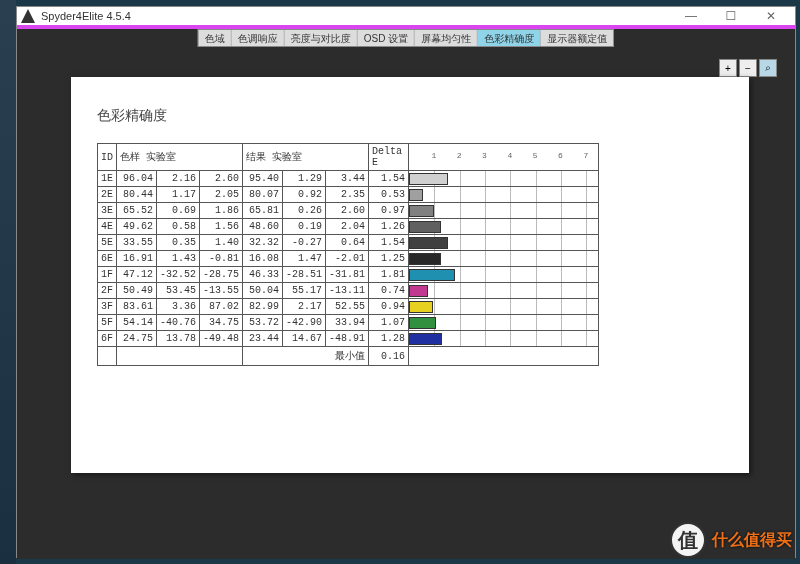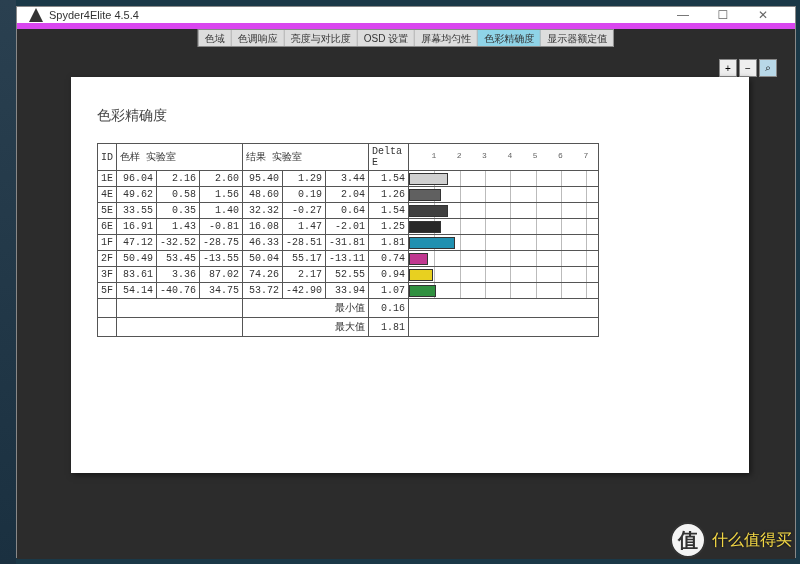--- a/index.html
+++ b/index.html
@@ -1,18 +1,18 @@
 <!DOCTYPE html>
 <html><head>
 <meta charset="utf-8">
 <style>
 * { box-sizing: border-box; margin: 0; padding: 0; }
 body { font-family: "Microsoft YaHei", sans-serif; font-size: 11px; width: 800px; height: 564px; background: #1a3847; overflow: hidden; }
 .window { position: absolute; left: 16px; top: 6px; width: 780px; height: 552px; background: #fff; border: 1px solid #888; }
-.titlebar { height: 22px; background: #fff; display: flex; align-items: center; padding: 0 12px; border-bottom: 6px solid #d946ef; }
+.titlebar { height: 22px; background: #fff; display: flex; align-items: center; padding: 0 4px; border-bottom: 4px solid #d946ef; }
 .titlebar .icon { width: 14px; height: 14px; background: #333; clip-path: polygon(50% 0, 100% 100%, 0 100%); margin-right: 6px; }
 .titlebar .title { flex: 1; font-size: 11px; color: #333; }
 .winbtns { display: flex; }
 .winbtn { width: 40px; height: 20px; display: flex; align-items: center; justify-content: center; color: #666; font-size: 12px; }
 .dark { background: #2c2c2c; width: 100%; height: 530px; position: relative; }
 .tabs { position: absolute; top: 0; left: 50%; transform: translateX(-50%); display: flex; background: #e0e0e0; border: 1px solid #888; height: 18px; }
 .tab { padding: 2px 6px; font-size: 10px; border-right: 1px solid #aaa; color: #333; background: #ddd; white-space: nowrap; }
 .tab.active { background: #8fd4e8; }
 .tab:last-child { border-right: none; }
 .toolbar-r { position: absolute; top: 30px; right: 18px; display: flex; gap: 2px; }
@@ -27,21 +27,21 @@
 .lab { width: 40px; }
 .de { width: 40px; }
 .chart { width: 190px; position: relative; padding: 0 !important; }
 .chart .bar { position: absolute; left: 0; top: 2px; height: 12px; border: 1px solid #333; }
 .chart-hdr { position: relative; height: 16px; }
 .chart-hdr .tick { position: absolute; font-size: 8px; color: #666; top: 2px; }
 .chart-hdr .vline, .chart .vline { position: absolute; width: 1px; background: #bbb; top: 0; bottom: 0; }
 .footer { position: absolute; left: 54px; bottom: 18px; color: #999; font-size: 11px; }
 .watermark { position: absolute; right: 8px; bottom: 6px; display: flex; align-items: center; gap: 6px; opacity: .95; }
 .watermark .circ { width: 36px; height: 36px; border-radius: 50%; background: #fff; display: flex; align-items: center; justify-content: center; font-size: 20px; font-weight: bold; color: #333; border: 2px solid #333; }
-.watermark .txt { color: #fde047; font-size: 16px; font-weight: normal; text-shadow: 0 0 3px #000; }
+.watermark .txt { color: #f97316; font-size: 16px; font-weight: bold; text-shadow: 0 0 3px #000; }
 .sidebar-hint { position: absolute; left: 0; top: 0; width: 16px; height: 564px; background: linear-gradient(#2a4050, #1a3040); }
 .summary-lbl { text-align: left; }
 </style>
 </head>
 <body>
 
 <div class="sidebar-hint"></div>
 
 <div class="window">
   <div class="titlebar">
@@ -108,20 +108,60 @@
                 <div class="vline" style="left:50.666666666666664px"></div>
                 <div class="vline" style="left:76px"></div>
                 <div class="vline" style="left:101.33333333333333px"></div>
                 <div class="vline" style="left:126.66666666666666px"></div>
                 <div class="vline" style="left:152px"></div>
                 <div class="vline" style="left:177.33333333333331px"></div>
                 <div class="bar" style="width:39.013333333333335px;background:#d0d0d0"></div>
               </td>
             </tr>
             <tr>
+              <td class="id">2E</td>
+              <td class="lab">80.44</td>
+              <td class="lab">1.17</td>
+              <td class="lab">2.05</td>
+              <td class="lab">80.07</td>
+              <td class="lab">0.92</td>
+              <td class="lab">2.35</td>
+              <td class="de">0.53</td>
+              <td class="chart">
+                <div class="vline" style="left:25.333333333333332px"></div>
+                <div class="vline" style="left:50.666666666666664px"></div>
+                <div class="vline" style="left:76px"></div>
+                <div class="vline" style="left:101.33333333333333px"></div>
+                <div class="vline" style="left:126.66666666666666px"></div>
+                <div class="vline" style="left:152px"></div>
+                <div class="vline" style="left:177.33333333333331px"></div>
+                <div class="bar" style="width:13.426666666666666px;background:#a0a0a0"></div>
+              </td>
+            </tr>
+            <tr>
+              <td class="id">3E</td>
+              <td class="lab">65.52</td>
+              <td class="lab">0.69</td>
+              <td class="lab">1.86</td>
+              <td class="lab">65.81</td>
+              <td class="lab">0.26</td>
+              <td class="lab">2.60</td>
+              <td class="de">0.97</td>
+              <td class="chart">
+                <div class="vline" style="left:25.333333333333332px"></div>
+                <div class="vline" style="left:50.666666666666664px"></div>
+                <div class="vline" style="left:76px"></div>
+                <div class="vline" style="left:101.33333333333333px"></div>
+                <div class="vline" style="left:126.66666666666666px"></div>
+                <div class="vline" style="left:152px"></div>
+                <div class="vline" style="left:177.33333333333331px"></div>
+                <div class="bar" style="width:24.57333333333333px;background:#808080"></div>
+              </td>
+            </tr>
+            <tr>
               <td class="id">4E</td>
               <td class="lab">49.62</td>
               <td class="lab">0.58</td>
               <td class="lab">1.56</td>
               <td class="lab">48.60</td>
               <td class="lab">0.19</td>
               <td class="lab">2.04</td>
               <td class="de">1.26</td>
               <td class="chart">
                 <div class="vline" style="left:25.333333333333332px"></div>
@@ -212,21 +252,21 @@
                 <div class="vline" style="left:152px"></div>
                 <div class="vline" style="left:177.33333333333331px"></div>
                 <div class="bar" style="width:18.746666666666666px;background:#c03890"></div>
               </td>
             </tr>
             <tr>
               <td class="id">3F</td>
               <td class="lab">83.61</td>
               <td class="lab">3.36</td>
               <td class="lab">87.02</td>
-              <td class="lab">74.26</td>
+              <td class="lab">82.99</td>
               <td class="lab">2.17</td>
               <td class="lab">52.55</td>
               <td class="de">0.94</td>
               <td class="chart">
                 <div class="vline" style="left:25.333333333333332px"></div>
                 <div class="vline" style="left:50.666666666666664px"></div>
                 <div class="vline" style="left:76px"></div>
                 <div class="vline" style="left:101.33333333333333px"></div>
                 <div class="vline" style="left:126.66666666666666px"></div>
                 <div class="vline" style="left:152px"></div>
@@ -248,33 +288,46 @@
                 <div class="vline" style="left:50.666666666666664px"></div>
                 <div class="vline" style="left:76px"></div>
                 <div class="vline" style="left:101.33333333333333px"></div>
                 <div class="vline" style="left:126.66666666666666px"></div>
                 <div class="vline" style="left:152px"></div>
                 <div class="vline" style="left:177.33333333333331px"></div>
                 <div class="bar" style="width:27.106666666666666px;background:#309040"></div>
               </td>
             </tr>
             <tr>
+              <td class="id">6F</td>
+              <td class="lab">24.75</td>
+              <td class="lab">13.78</td>
+              <td class="lab">-49.48</td>
+              <td class="lab">23.44</td>
+              <td class="lab">14.67</td>
+              <td class="lab">-48.91</td>
+              <td class="de">1.28</td>
+              <td class="chart">
+                <div class="vline" style="left:25.333333333333332px"></div>
+                <div class="vline" style="left:50.666666666666664px"></div>
+                <div class="vline" style="left:76px"></div>
+                <div class="vline" style="left:101.33333333333333px"></div>
+                <div class="vline" style="left:126.66666666666666px"></div>
+                <div class="vline" style="left:152px"></div>
+                <div class="vline" style="left:177.33333333333331px"></div>
+                <div class="bar" style="width:32.42666666666666px;background:#2030a0"></div>
+              </td>
+            </tr>
+            <tr>
               <td class="id"></td>
               <td colspan="3"></td>
               <td colspan="3" class="summary-lbl">最小值</td>
               <td class="de">0.16</td>
               <td class="chart"></td>
             </tr>
-            <tr>
-              <td class="id"></td>
-              <td colspan="3"></td>
-              <td colspan="3" class="summary-lbl">最大值</td>
-              <td class="de">1.81</td>
-              <td class="chart"></td>
-            </tr>
           </tbody>
       </table>
     </div>
 
   </div>
 </div>
 
 <div class="watermark">
   <div class="circ">值</div>
   <div class="txt">什么值得买</div>

